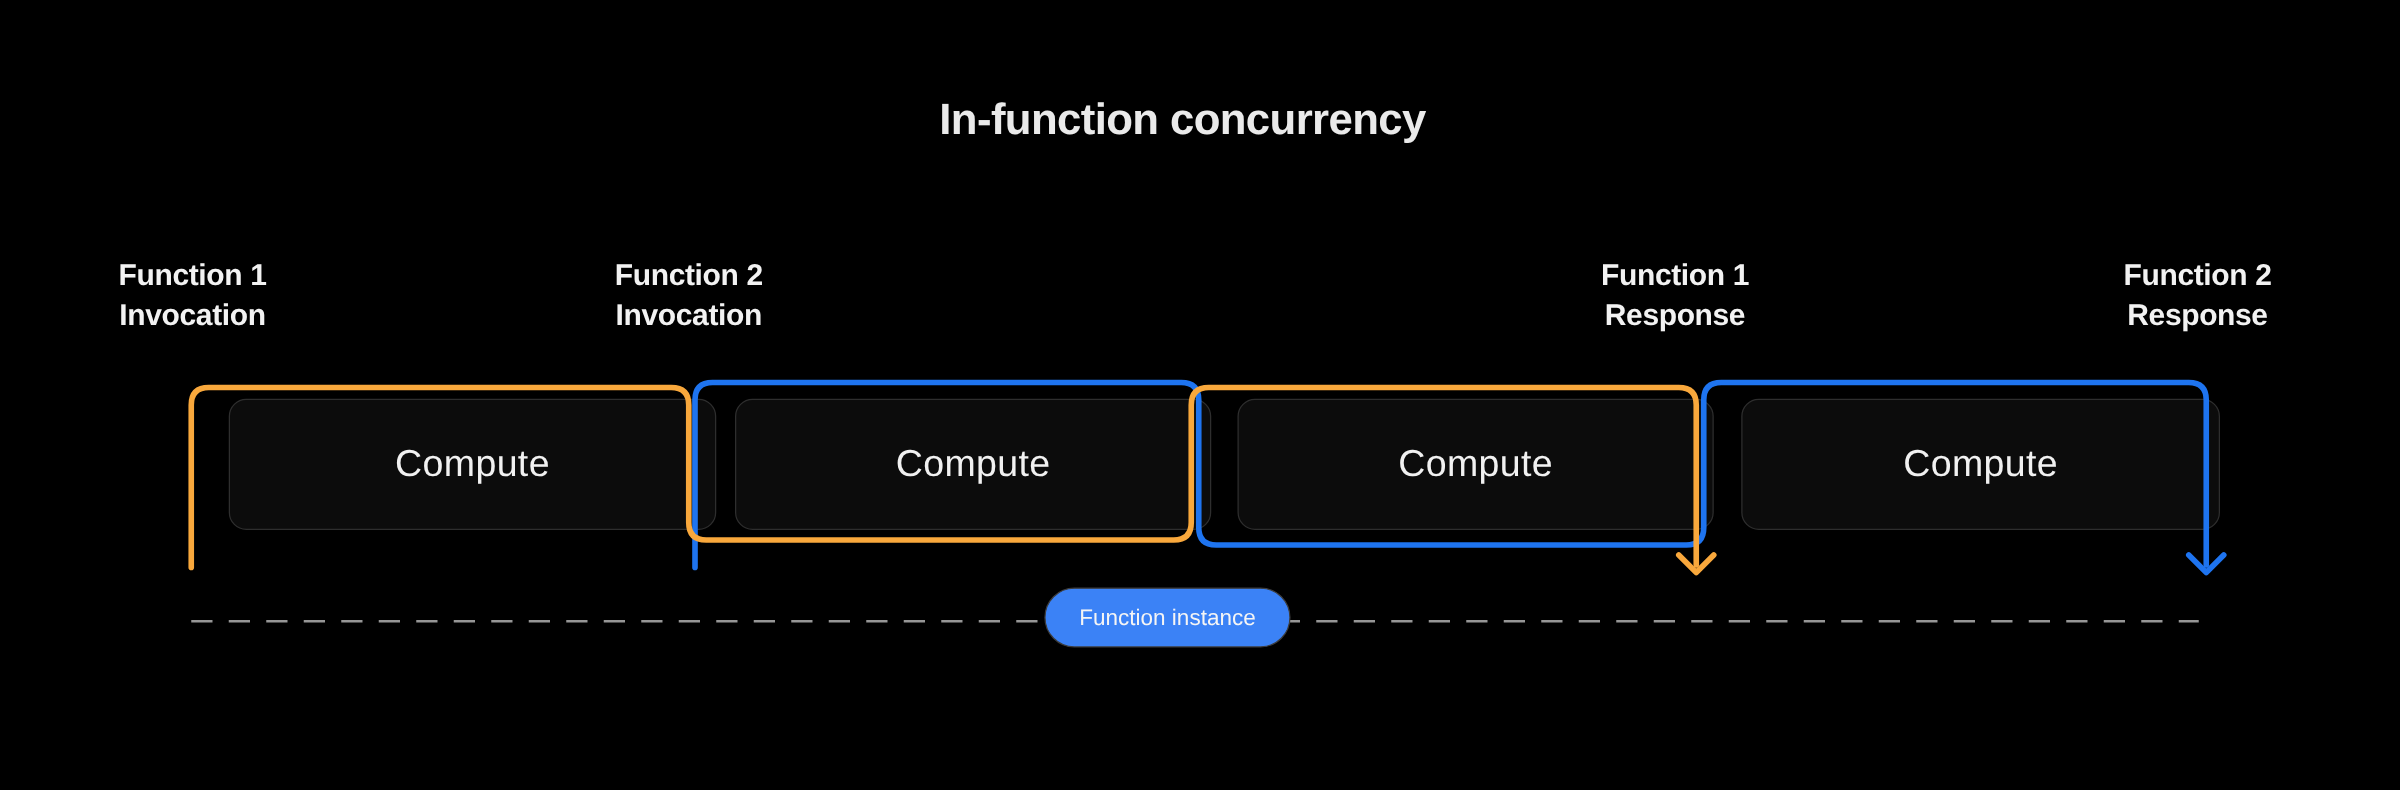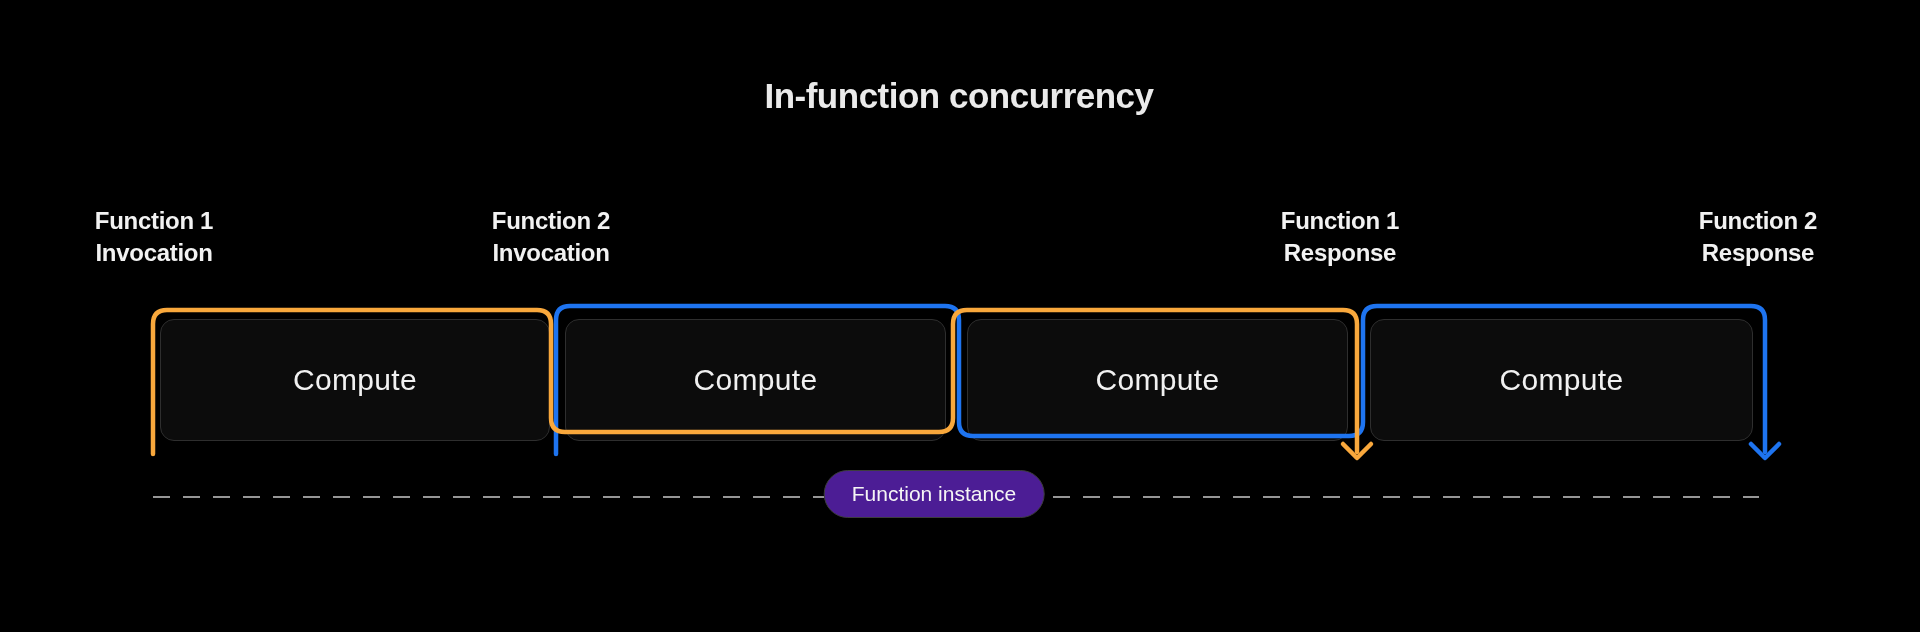--- a/index.html
+++ b/index.html
@@ -7,21 +7,21 @@
     position: relative;
     width: 1920px;
     height: 632px;
     background: #000000;
     overflow: hidden;
     font-family: "Liberation Sans", sans-serif;
   }
   .title {
     position: absolute;
     top: 74px;
-    left: 13px;
+    left: 0;
     width: 1892px;
     text-align: center;
     font-size: 35px;
     line-height: 44px;
     font-weight: 700;
     letter-spacing: -0.5px;
     color: #eaeaea;
   }
   .tl-label {
     position: absolute;
@@ -32,54 +32,55 @@
     line-height: 32px;
     font-weight: 700;
     letter-spacing: -0.3px;
     color: #f2f2f2;
     white-space: nowrap;
   }
   .tl-label span { display: block; }
   .compute-box {
     position: absolute;
     top: 319px;
-    height: 122px;
+    height: 105px;
     box-sizing: border-box;
     background: #0c0c0c;
     border: 1.5px solid #2e2e2e;
     border-radius: 14px;
     display: flex;
     align-items: center;
     justify-content: center;
     font-size: 30px;
     letter-spacing: 0.3px;
     color: #f1f1f1;
+    margin-left: 23px;
   }
   .overlay-svg {
     position: absolute;
     top: 0; left: 0;
     width: 1920px;
     height: 632px;
     pointer-events: none;
   }
   .pill {
     position: absolute;
     top: 470px;
     left: 934px;
     transform: translateX(-50%);
     height: 48px;
     box-sizing: border-box;
     padding: 0 27px;
-    background: #4c1d95;
+    background: #3b82f6;
     border: 1.5px solid #3d3d3d;
     border-radius: 24px;
     display: flex;
     align-items: center;
     justify-content: center;
-    font-size: 21px;
+    font-size: 18px;
     color: #f5f5f5;
     white-space: nowrap;
   }
 </style>
 </head>
 <body>
 
 <div class="canvas">
 
   <div class="title">In-function concurrency</div>

